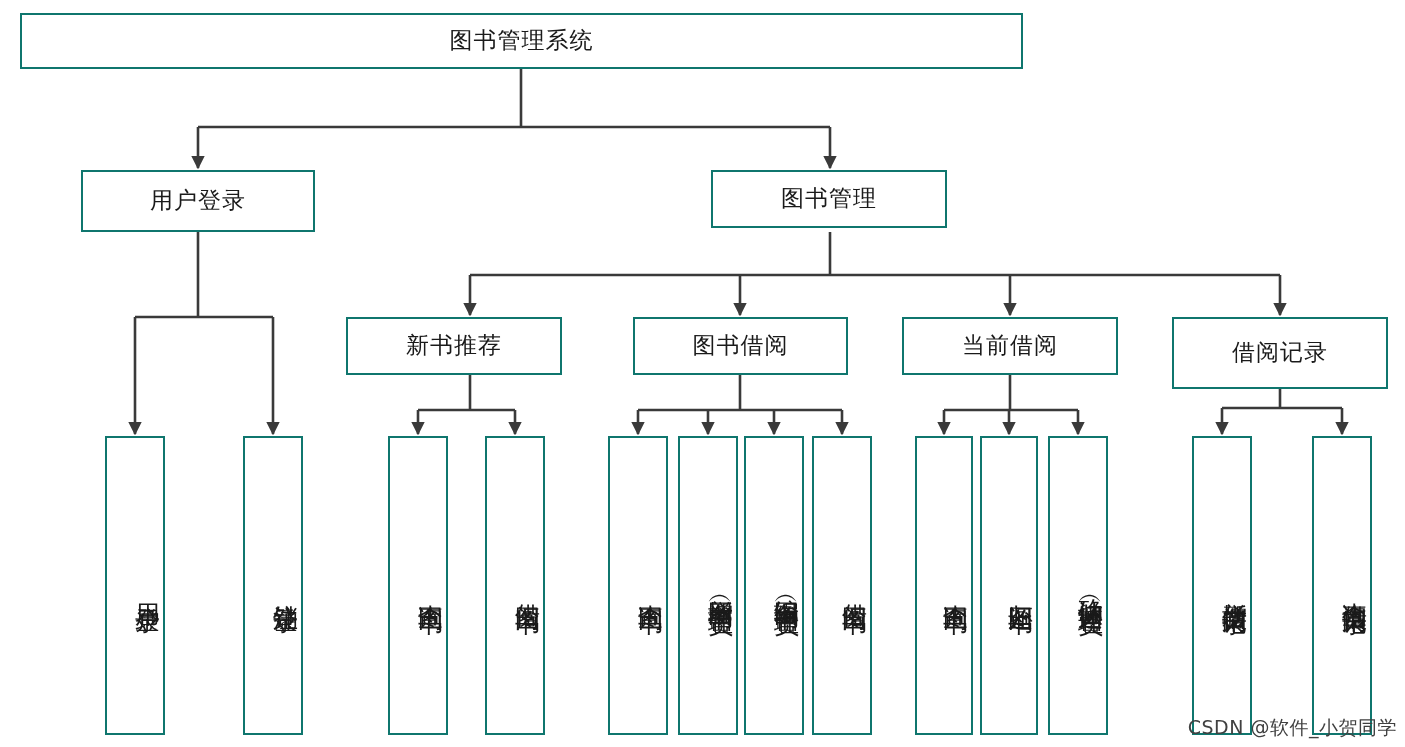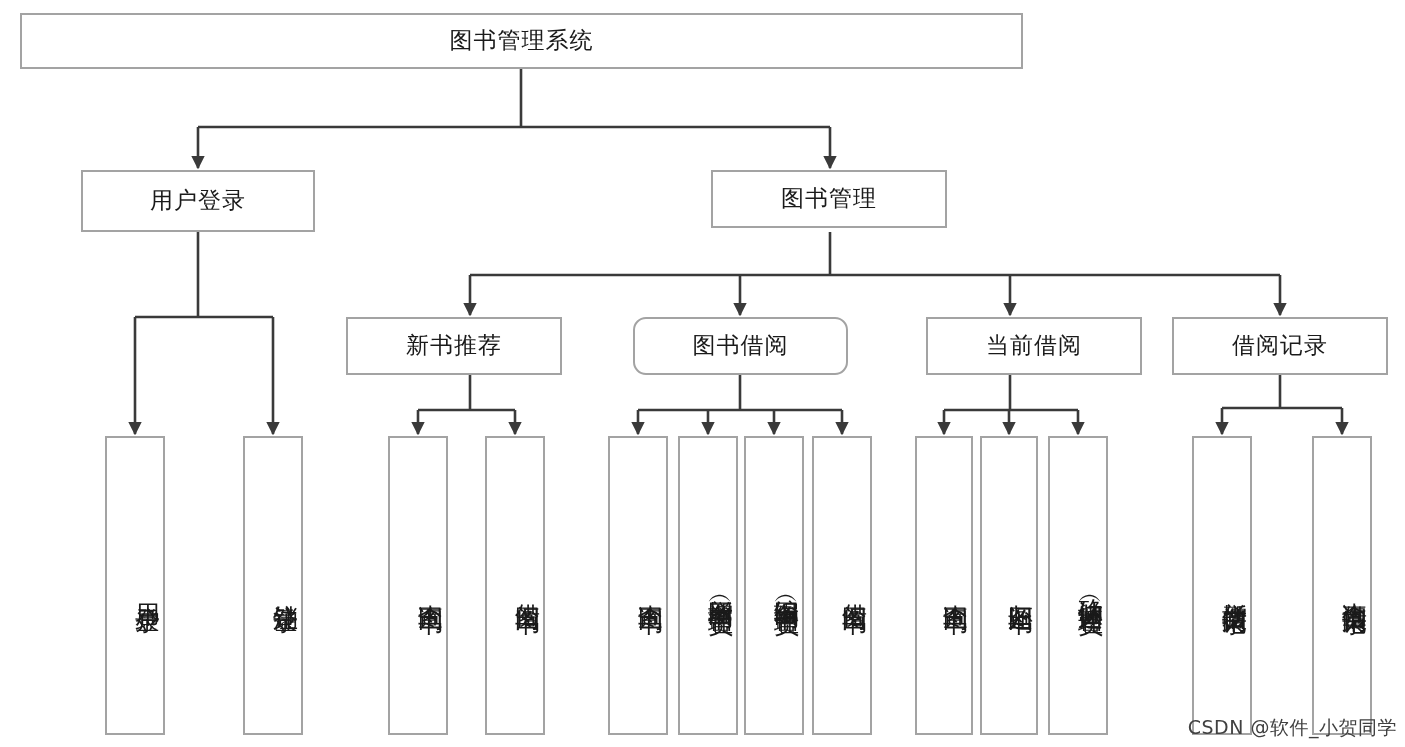--- a/index.html
+++ b/index.html
@@ -22,21 +22,21 @@
     left: 0;
     top: 0;
     width: 1405px;
     height: 747px;
     pointer-events: none;
   }
   .node {
     position: absolute;
     box-sizing: border-box;
     background: #ffffff;
-    border: 2px solid #a3a3a3;
+    border: 2px solid #0f766e;
     display: flex;
     align-items: center;
     justify-content: center;
     color: #1a1a1a;
   }
   .node.horiz {
     font-size: 23px;
     letter-spacing: 1px;
     line-height: 1.2;
   }
@@ -123,23 +123,23 @@
       <path d="M 1342 408 L 1342 434" marker-end="url(#arrow)"></path>
     </g>
   </svg>
 
   <div class="node horiz" id="n-root" style="left: 20px; top: 13px; width: 1003px; height: 56px;">图书管理系统</div>
 
   <div class="node horiz" id="n-l2-0" style="left: 81px; top: 170px; width: 234px; height: 62px;">用户登录</div>
   <div class="node horiz" id="n-l2-1" style="left: 711px; top: 170px; width: 236px; height: 58px;">图书管理</div>
 
   <div class="node horiz" id="n-l3-0" style="left: 346px; top: 317px; width: 216px; height: 58px;">新书推荐</div>
-  <div class="node horiz" id="n-l3-1" style="left: 633px; top: 317px; width: 215px; height: 58px; border-radius: 13px;">图书借阅</div>
-  <div class="node horiz" id="n-l3-2" style="left: 902px; top: 317px; width: 216px; height: 58px; margin-left: 24px;">当前借阅</div>
-  <div class="node horiz" id="n-l3-3" style="left: 1172px; top: 317px; width: 216px; height: 58px;">借阅记录</div>
+  <div class="node horiz" id="n-l3-1" style="left: 633px; top: 317px; width: 215px; height: 58px;">图书借阅</div>
+  <div class="node horiz" id="n-l3-2" style="left: 902px; top: 317px; width: 216px; height: 58px;">当前借阅</div>
+  <div class="node horiz" id="n-l3-3" style="left: 1172px; top: 317px; width: 216px; height: 72px;">借阅记录</div>
 
   <div class="node vert" id="n-leaf-0" style="left: 105px; top: 436px; width: 60px; height: 299px;">
     <span class="vlabel">用户登录</span>
   </div>
   <div class="node vert" id="n-leaf-1" style="left: 243px; top: 436px; width: 60px; height: 299px;">
     <span class="vlabel">注销登录</span>
   </div>
   <div class="node vert" id="n-leaf-2" style="left: 388px; top: 436px; width: 60px; height: 299px;">
     <span class="vlabel">查询图书</span>
   </div>

